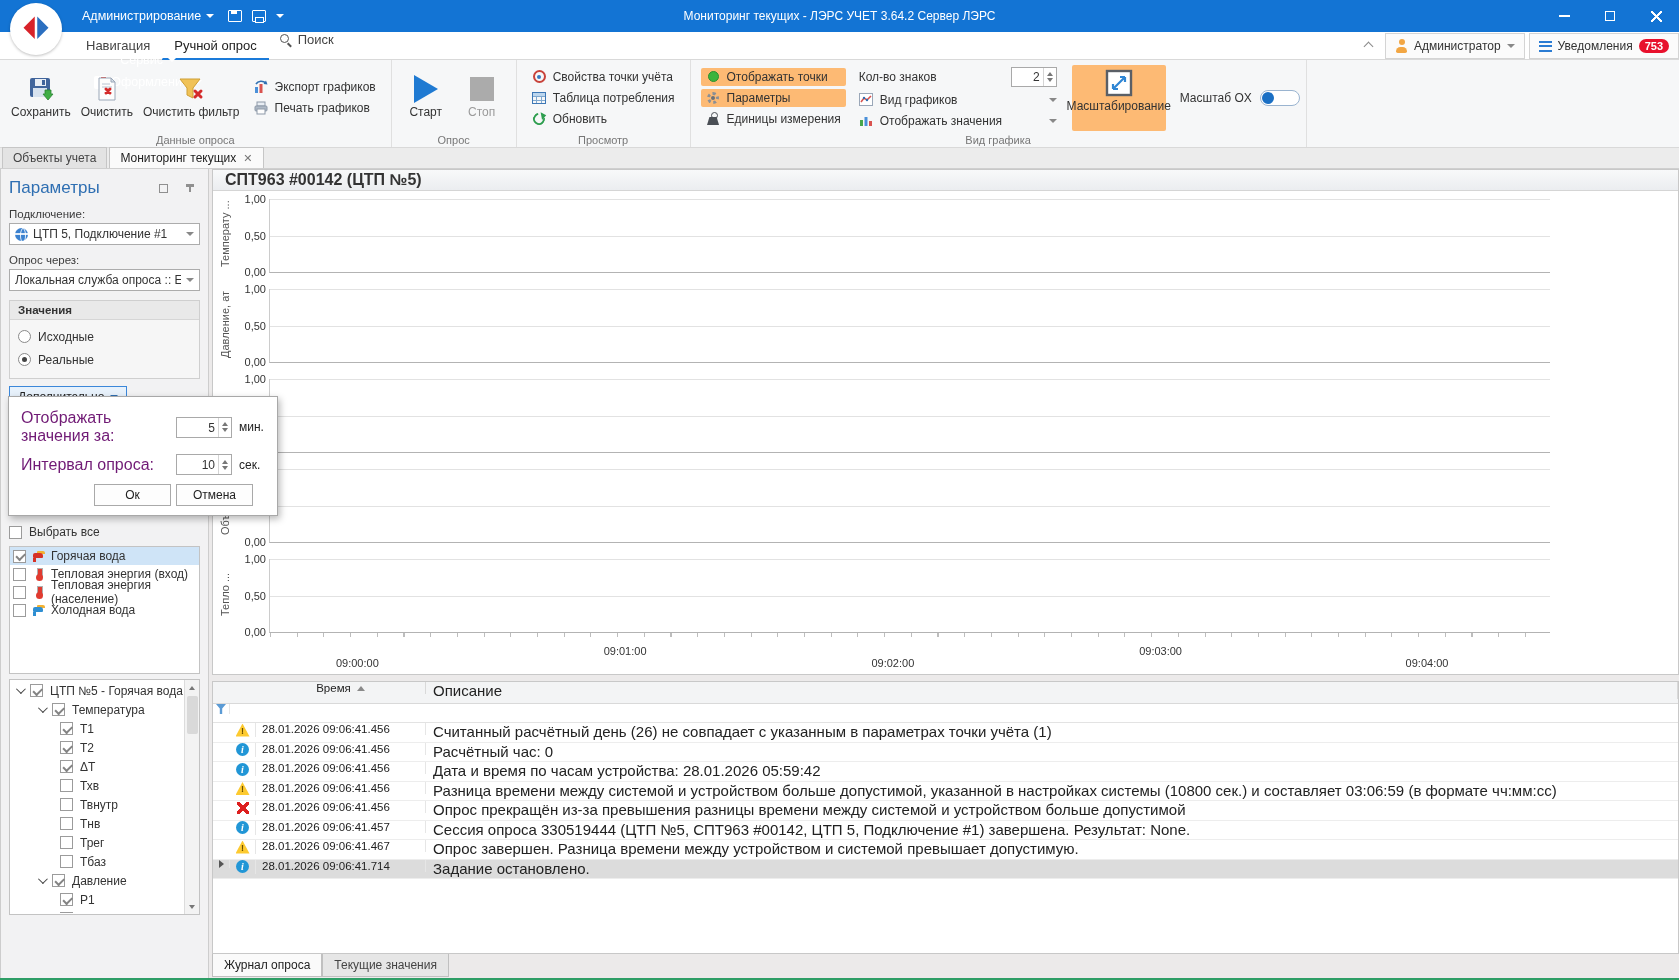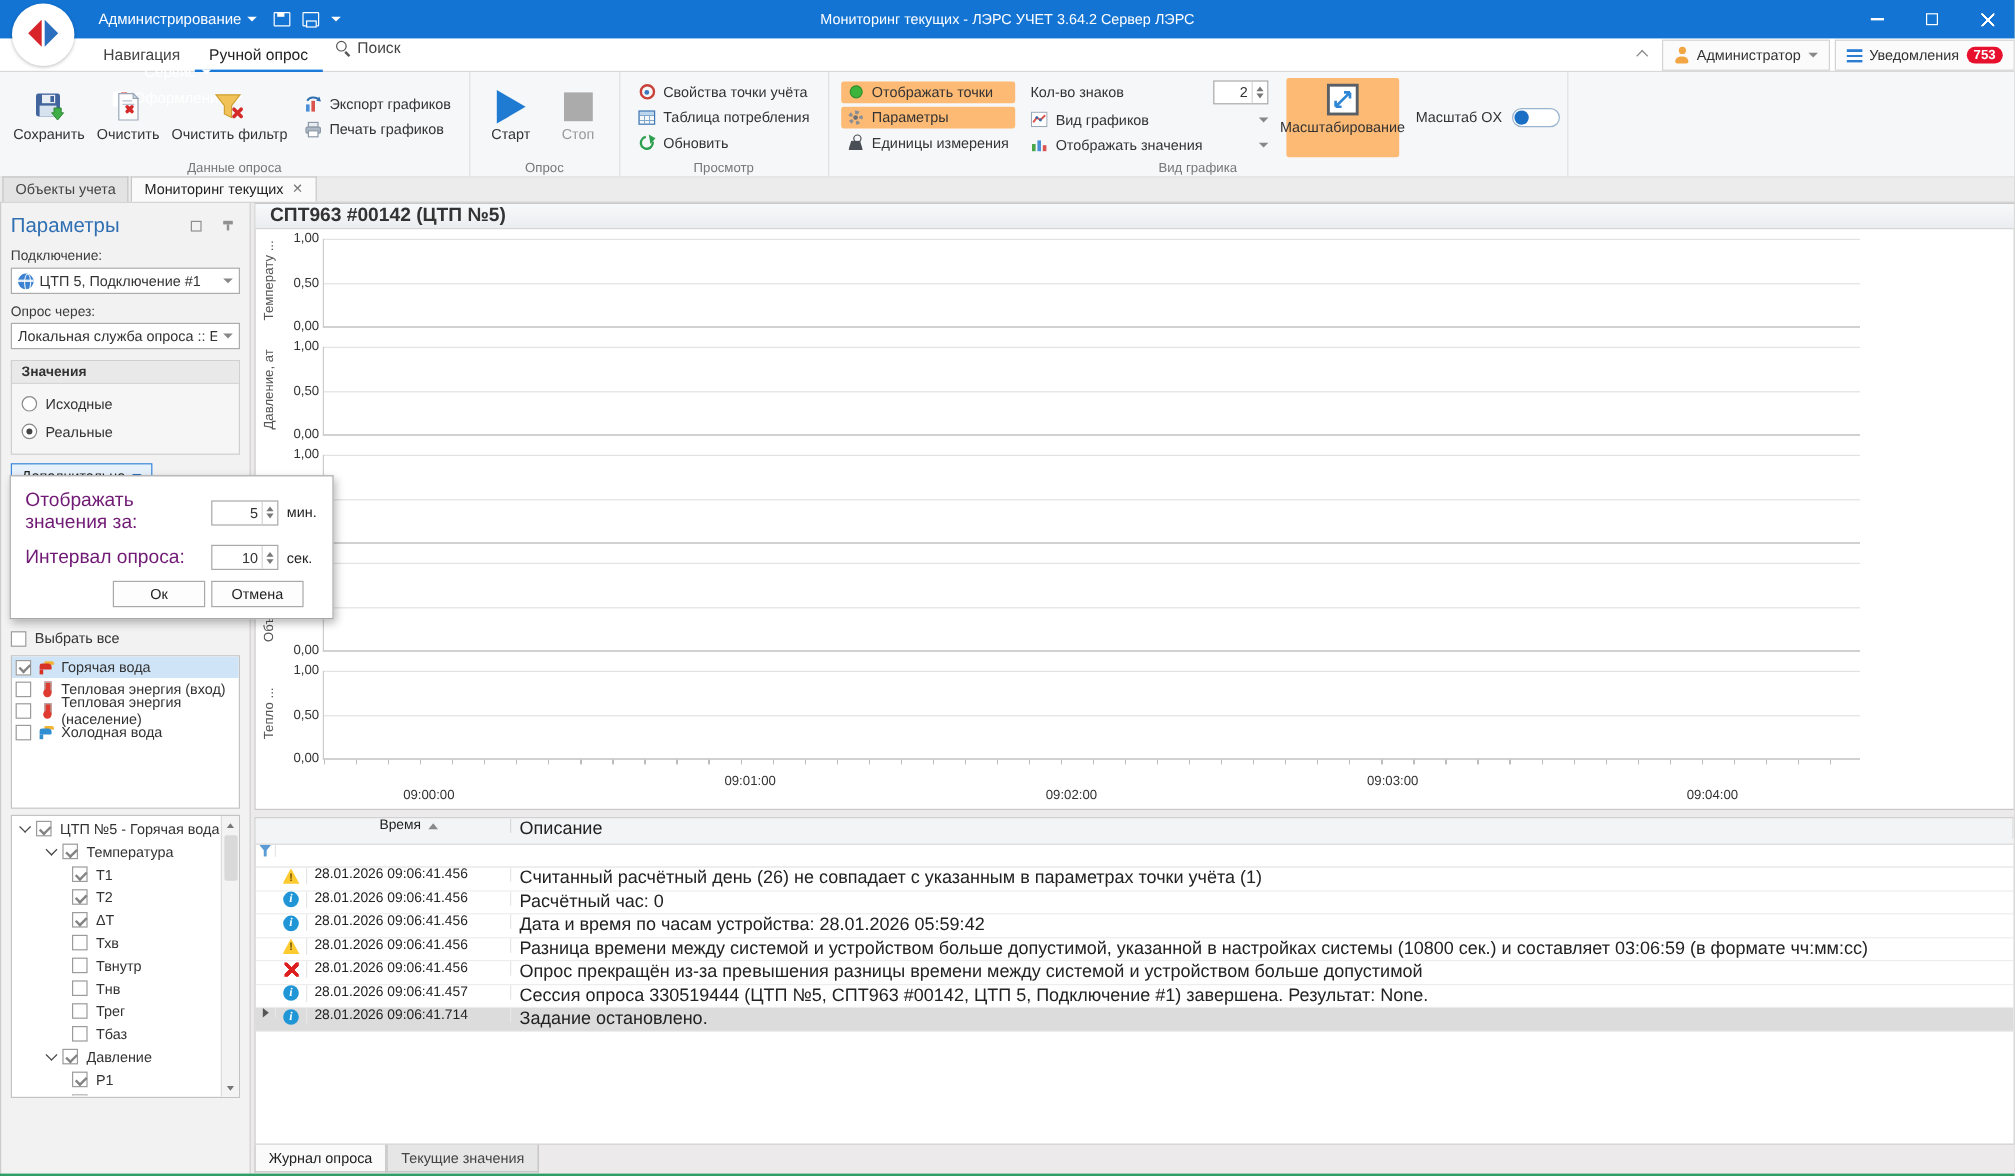--- a/index.html
+++ b/index.html
@@ -774,20 +774,28 @@
               <span class="lc ldesc">Опрос прекращён из-за превышения разницы времени между системой и устройством больше допустимой</span>
             </div>
             <div class="lrow log-row">
               <span class="lc marker"></span>
               <span class="lc licol">
                 <span class="licon i-info"></span>
               </span>
               <span class="lc ltime">28.01.2026 09:06:41.457</span>
               <span class="lc ldesc">Сессия опроса 330519444 (ЦТП №5, СПТ963 #00142, ЦТП 5, Подключение #1) завершена. Результат: None.</span>
             </div>
+            <div class="lrow log-row">
+              <span class="lc marker"></span>
+              <span class="lc licol">
+                <span class="licon i-warning"></span>
+              </span>
+              <span class="lc ltime">28.01.2026 09:06:41.467</span>
+              <span class="lc ldesc">Опрос завершен. Разница времени между устройством и системой превышает допустимую.</span>
+            </div>
             <div class="lrow log-row selected">
               <span class="lc marker"></span>
               <span class="lc licol">
                 <span class="licon i-info"></span>
               </span>
               <span class="lc ltime">28.01.2026 09:06:41.714</span>
               <span class="lc ldesc">Задание остановлено.</span>
             </div>
           </div>
       </div>

